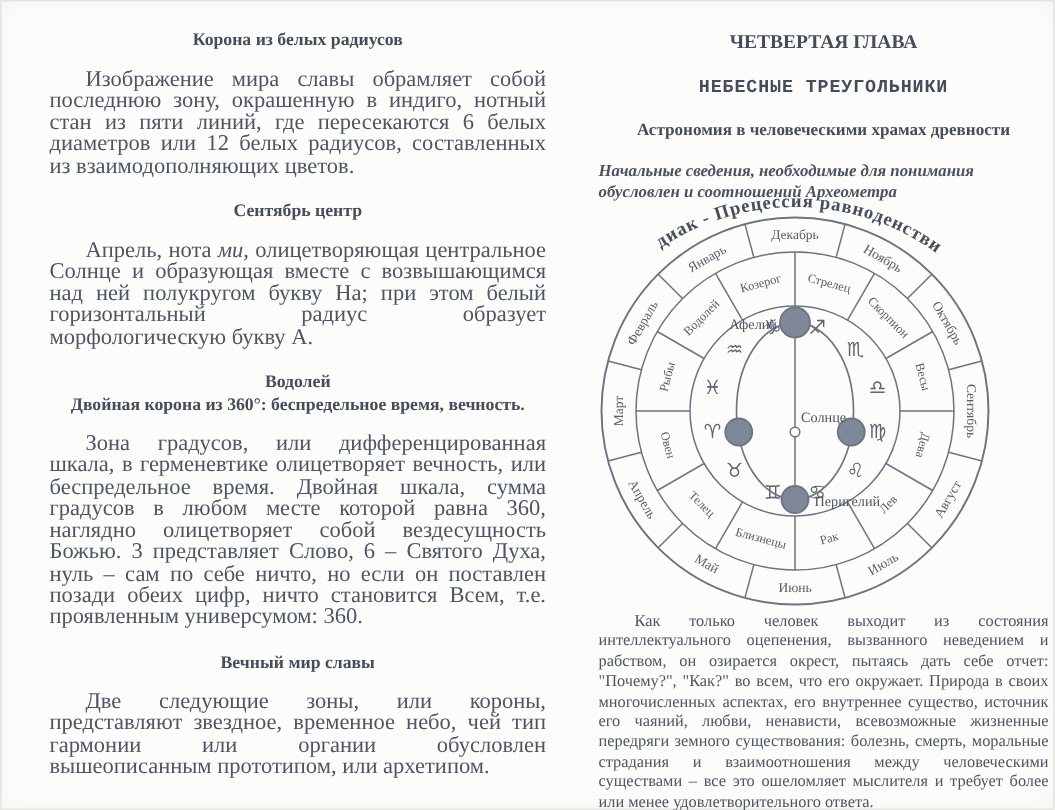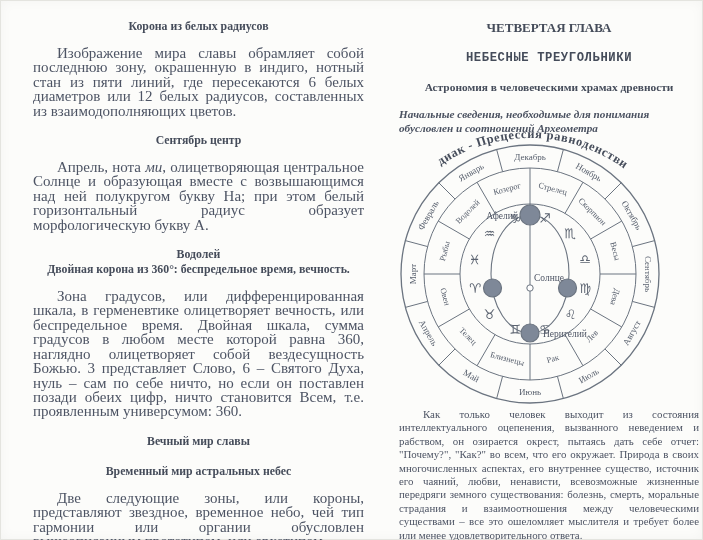--- a/index.html
+++ b/index.html
@@ -74,23 +74,20 @@
         <span class="h-line">Двойная корона из 360°: беспредельное время, вечность.</span>
       </h2>
       <p class="body-par">Зона градусов, или дифференцированная шкала, в герменевтике олицетворяет вечность, или беспредельное время. Двойная шкала, сумма градусов в любом месте которой равна 360, наглядно олицетворяет собой вездесущность Божью. 3 представляет Слово, 6 – Святого Духа, нуль – сам по себе ничто, но если он поставлен позади обеих цифр, ничто становится Всем, т.е. проявленным универсумом: 360.</p>
     </div>
     <div class="section">
       <h2 class="section-heading">
         <span class="h-line">Вечный мир славы</span>
       </h2>
     </div>
     <div class="section">
-      <h2 class="section-heading">
-        <span class="h-line">Временный мир астральных небес</span>
-      </h2>
       <p class="body-par">Две следующие зоны, или короны, представляют звездное, временное небо, чей тип гармонии или органии обусловлен вышеописанным прототипом, или архетипом.</p>
     </div>
   </div>
 
 <div class="page page-right">
   <div class="chapter">ЧЕТВЕРТАЯ ГЛАВА</div>
   <div class="main-title">НЕБЕСНЫЕ ТРЕУГОЛЬНИКИ</div>
   <div class="subtitle">Астрономия в человеческими храмах древности</div>
   <div class="lead">
     <div>Начальные сведения, необходимые для понимания</div>

